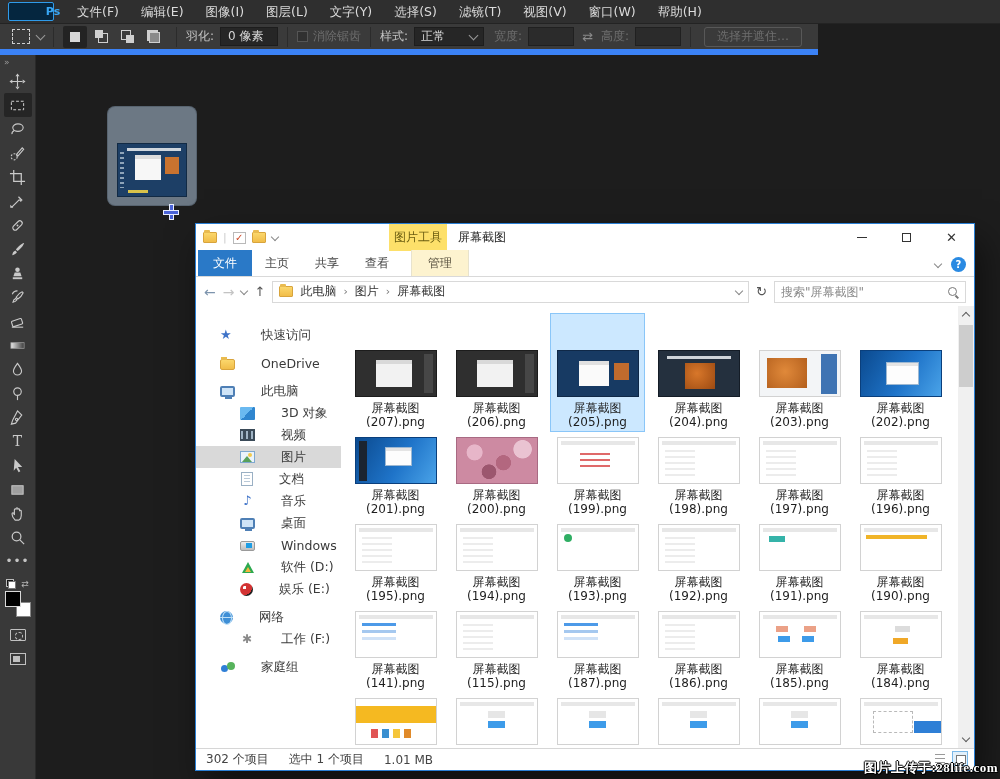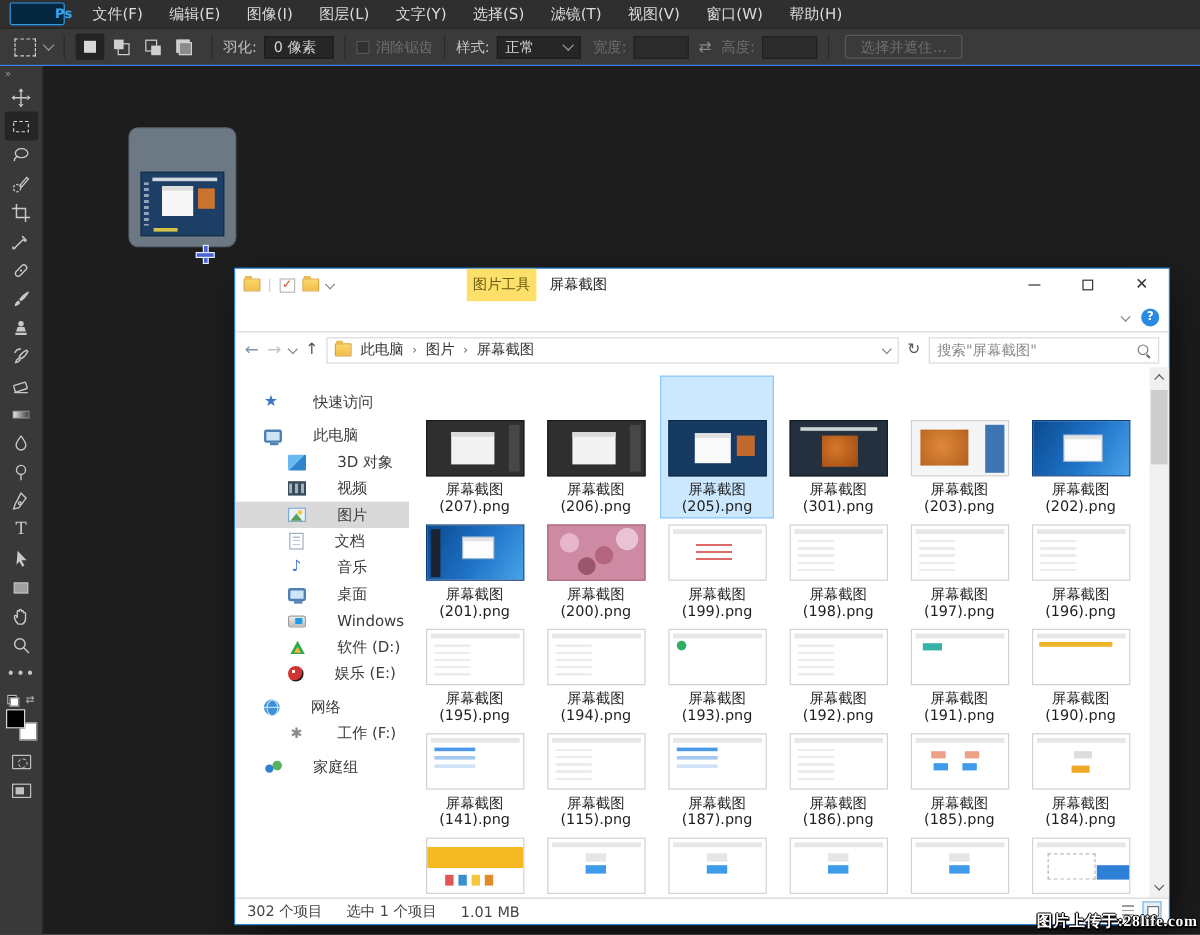--- a/index.html
+++ b/index.html
@@ -7,22 +7,22 @@
   body { position:relative; background:#1d1d1d; overflow:hidden;
          font-family:"DejaVu Sans","Liberation Sans",sans-serif; }
 
   
   #menubar { position:absolute; left:0; top:0; width:1000px; height:24px;
     background:#2f2f2f; border-bottom:1px solid #232323; display:flex; align-items:center; padding-left:8px; }
   .ps-logo { width:19px; height:19px; background:#05263f; border:1px solid #2f9bea; color:#38a7f5;
     font-size:11px; font-weight:bold; display:flex; align-items:center; justify-content:center; border-radius:2px; margin-right:12px;padding-left:44px; }
   .menu-item { color:#dcdcdc; font-size:12.5px; padding:0 11px; line-height:24px; white-space:nowrap; }
 
-  #optionsbar { position:absolute; left:0; top:24px; width:1000px; height:31px; background:#3a3a3a;
-    border-bottom:1px solid #3b82f6; display:flex; align-items:center; padding-left:12px; color:#c3c3c3; font-size:12px; }
+  #optionsbar { position:absolute; left:0; top:24px; width:818px; height:31px; background:#3a3a3a;
+    border-bottom:6px solid #3b82f6; display:flex; align-items:center; padding-left:12px; color:#c3c3c3; font-size:12px; }
   .vsep { width:1px; height:20px; background:#2b2b2b; margin:0 9px; flex:none; }
   .chev-d { width:7px; height:7px; border-right:1.6px solid #9a9a9a; border-bottom:1.6px solid #9a9a9a;
     transform:rotate(45deg); display:inline-block; margin-top:-3px; }
   .preset-box { width:18px; height:15px; border:1px dashed #cfcfcf; margin-right:7px; }
   .modebtn { width:24px; height:22px; display:flex; align-items:center; justify-content:center; margin-right:2px; border-radius:2px; }
   .modebtn.pressed { background:#232323; }
   .sq-fill { width:10px; height:10px; background:#d8d8d8; }
   .sq-two { position:relative; width:13px; height:13px; }
   .sq-two::before { content:""; position:absolute; left:0; top:0; width:8px; height:8px; background:#cfcfcf; }
   .sq-two::after { content:""; position:absolute; right:0; bottom:0; width:8px; height:8px; border:1px solid #cfcfcf; }
@@ -456,20 +456,27 @@
       <span class="wbtn">
           <span class="ic-max"></span>
         </span>
       <span class="wbtn">
           <span class="ic-close">✕</span>
         </span>
     </div>
   </div>
 
   <div class="tabsrow">
+    <span id="exp-tabs" style="display:flex;align-items:flex-end;height:26px;padding-left:2px">
+        <span class="rtab file">文件</span>
+        <span class="rtab">主页</span>
+        <span class="rtab">共享</span>
+        <span class="rtab">查看</span>
+        <span class="rtab manage">管理</span>
+      </span>
     <span class="ribbon-right">
       <span class="chev-gray"></span>
       <span class="help-circle">?</span>
     </span>
   </div>
 
   <div class="addr">
     <span class="nav-arrow">←</span>
     <span class="nav-arrow fwd">→</span>
     <span class="chev-gray"></span>
@@ -492,20 +499,24 @@
     </span>
   </div>
 
   <div class="bodyarea">
     <div class="sidepane" id="exp-side">
         <div class="side">
           <span class="ic ic-star"></span>
           <span>快速访问</span>
         </div>
         <div class="side gap">
+          <span class="ic ic-folder"></span>
+          <span>OneDrive</span>
+        </div>
+        <div class="side gap">
           <span class="ic ic-monitor"></span>
           <span>此电脑</span>
         </div>
         <div class="side lvl">
           <span class="ic ic-3d"></span>
           <span>3D 对象</span>
         </div>
         <div class="side lvl">
           <span class="ic ic-film"></span>
           <span>视频</span>
@@ -572,21 +583,21 @@
             <div class="th t-ps-navy"></div>
             <div class="fname">
               <div>屏幕截图</div>
               <div>(205).png</div>
             </div>
           </div>
           <div class="cell">
             <div class="th t-ps-orange"></div>
             <div class="fname">
               <div>屏幕截图</div>
-              <div>(301).png</div>
+              <div>(204).png</div>
             </div>
           </div>
           <div class="cell">
             <div class="th t-viewer"></div>
             <div class="fname">
               <div>屏幕截图</div>
               <div>(203).png</div>
             </div>
           </div>
           <div class="cell">

